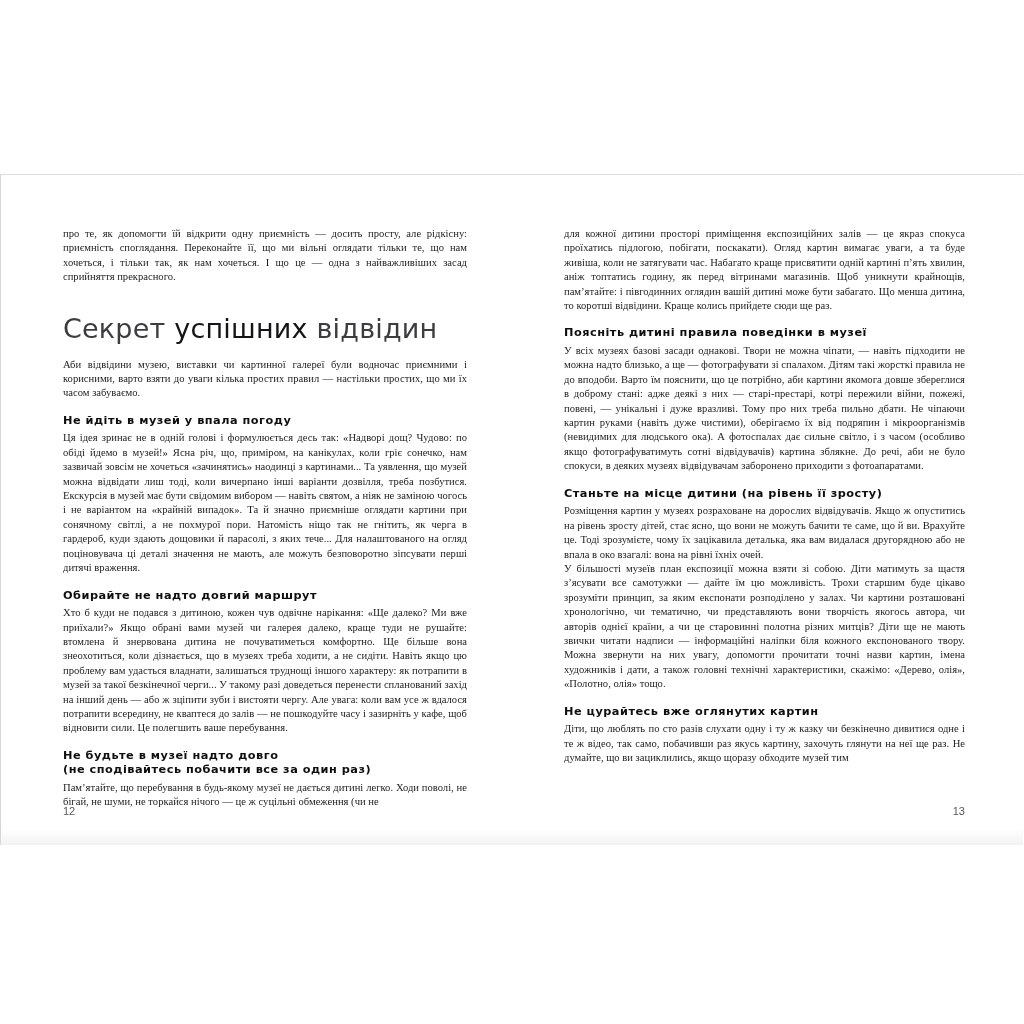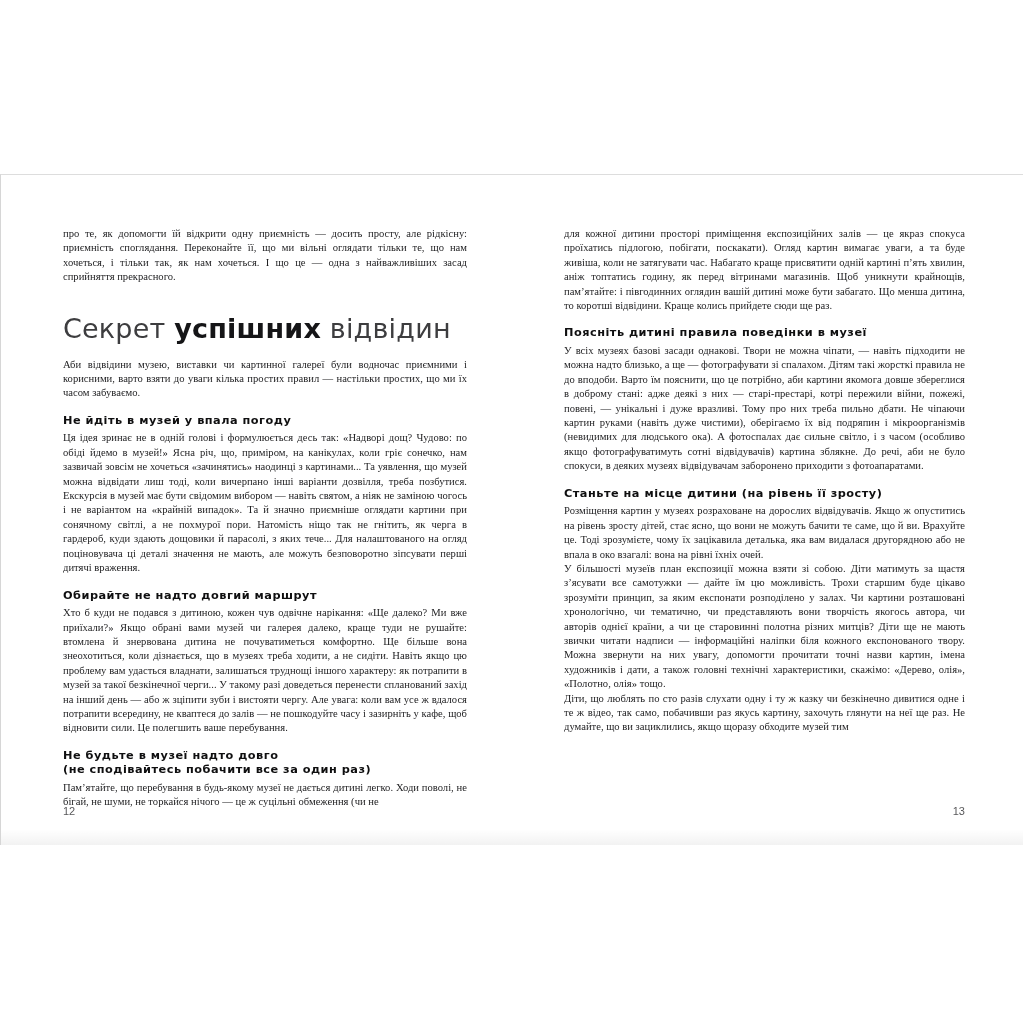--- a/index.html
+++ b/index.html
@@ -55,21 +55,21 @@
   h1.chapter {
     margin: 28px 0 13px 0;
     font-family: "DejaVu Sans", sans-serif;
     font-weight: 400;
     font-size: 27px;
     line-height: 32px;
     letter-spacing: 0.2px;
     color: #3d3d3f;
   }
   h1.chapter strong {
-    font-weight: 700;
+    font-weight: 400;
     color: #151517;
   }
   h3.subhead {
     margin: 13px 0 3px 0;
     font-family: "DejaVu Sans", sans-serif;
     font-weight: 700;
     font-size: 11.3px;
     line-height: 14.6px;
     letter-spacing: 0.5px;
     color: #0f0f10;
@@ -126,20 +126,21 @@
       <section>
         <h3 class="subhead">Станьте на місце дитини (на рівень її зросту)</h3>
         <p class="body">Розміщення картин у музеях розраховане на дорослих відвідувачів. Якщо ж опуститись на рівень зросту дітей, стає ясно, що вони не можуть бачити те саме, що й ви. Врахуйте це. Тоді зрозумієте, чому їх зацікавила деталька, яка вам видалася другорядною або не впала в око взагалі: вона на рівні їхніх очей.</p>
       </section>
 
       <section>
         <p class="body">У більшості музеїв план експозиції можна взяти зі собою. Діти матимуть за щастя з’ясувати все самотужки — дайте їм цю можливість. Трохи старшим буде цікаво зрозуміти принцип, за яким експонати розподілено у залах. Чи картини розташовані хронологічно, чи тематично, чи представляють вони творчість якогось автора, чи авторів однієї країни, а чи це старовинні полотна різних митців? Діти ще не мають звички читати надписи — інформаційні наліпки біля кожного експонованого твору. Можна звернути на них увагу, допомогти прочитати точні назви картин, імена художників і дати, а також головні технічні характеристики, скажімо: «Дерево, олія», «Полотно, олія» тощо.</p>
       </section>
 
       <section>
+        <h3 class="subhead">Не цурайтесь вже оглянутих картин</h3>
         <p class="body">Діти, що люблять по сто разів слухати одну і ту ж казку чи безкінечно дивитися одне і те ж відео, так само, побачивши раз якусь картину, захочуть глянути на неї ще раз. Не думайте, що ви зациклились, якщо щоразу обходите музей тим</p>
       </section>
     </div>
 
     <div class="pagenum left">12</div>
     <div class="pagenum right">13</div>
   </div>
 </div>
 
 </body></html>

